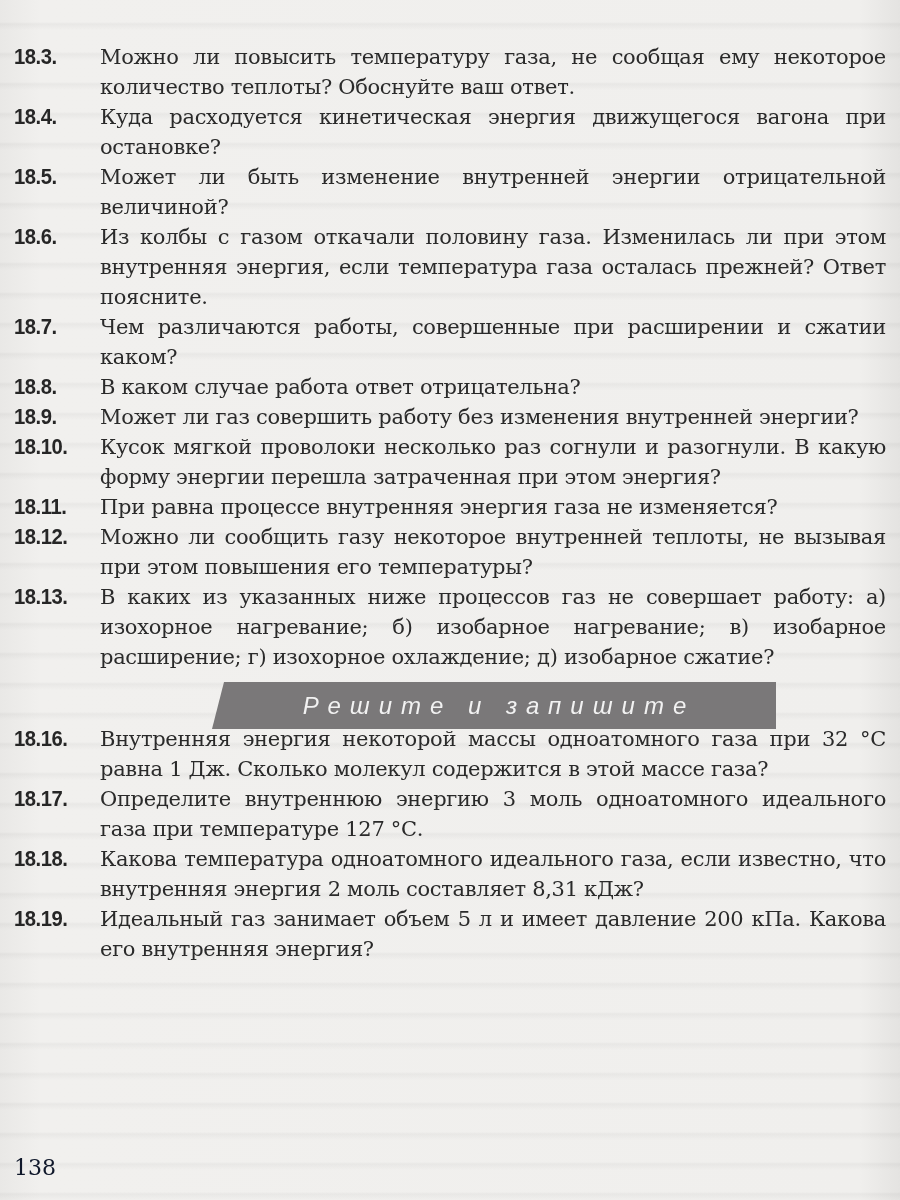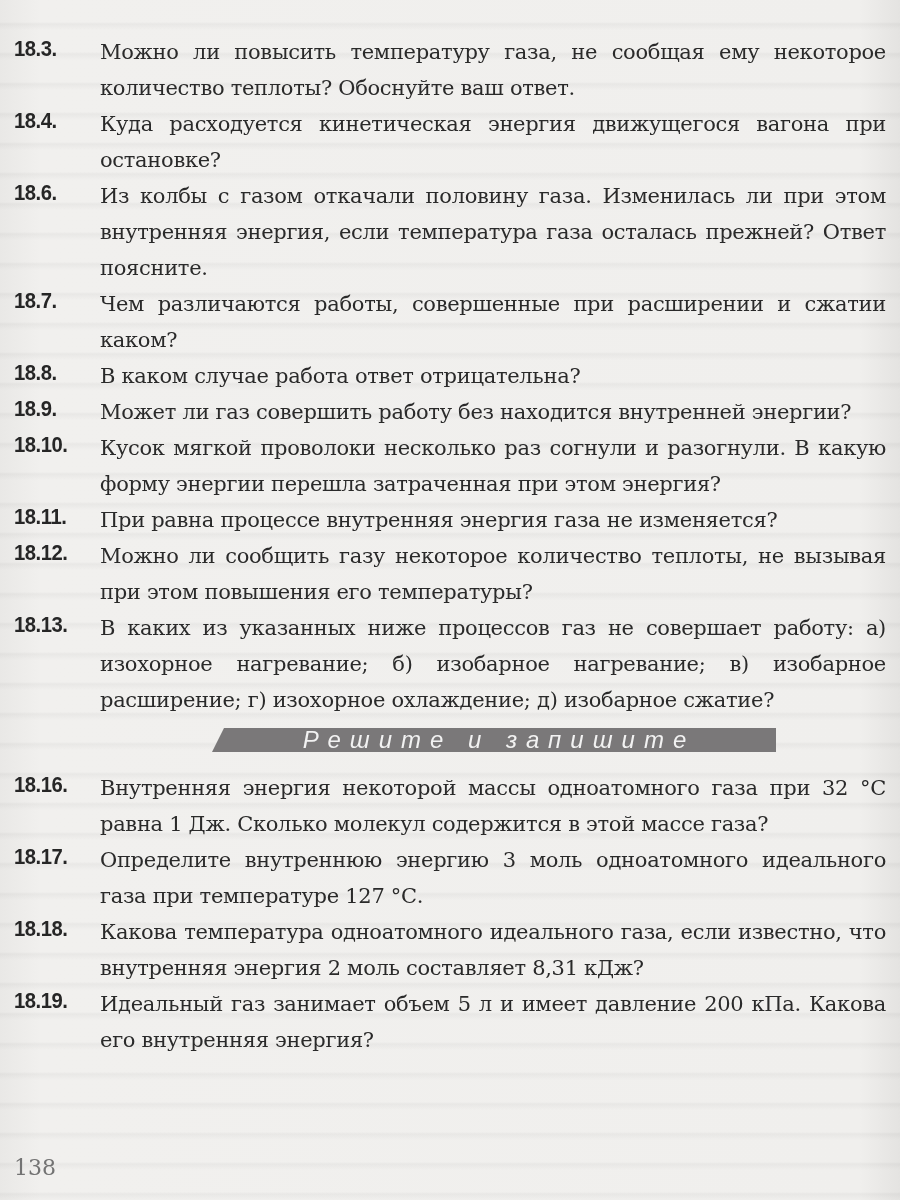--- a/index.html
+++ b/index.html
@@ -13,96 +13,100 @@
   .page {
     position:absolute; left:0; top:0; width:900px; height:1200px;
     background: linear-gradient(90deg,#e9e8e6 0px,#f1f0ee 40px,#f0efed 860px,#e4e3e1 900px);
   }
   .bleed {
     position:absolute; left:0; top:0; width:900px; height:1200px;
     background:
       repeating-linear-gradient(180deg, rgba(120,120,120,0.0) 0px, rgba(120,120,120,0.0) 22px, rgba(120,120,120,0.07) 24px, rgba(120,120,120,0.0) 30px);
     pointer-events:none;
   }
-  .problems { position:absolute; left:14px; top:34px; width:876px; }
+  .problems { position:absolute; left:14px; top:42px; width:876px; }
   .problem { display:flex; align-items:flex-start; }
   .num {
     width:86px; flex:0 0 86px;
     font-family:"Liberation Sans","DejaVu Sans",sans-serif;
     font-weight:bold; font-size:22px; letter-spacing:-0.5px;
     line-height:30px; color:#262626;
     transform:scaleX(0.92); transform-origin:left center;
   }
   .text {
-    flex:1; font-size:21px; line-height:36px;
+    flex:1; font-size:21px; line-height:30px;
     text-align:justify; color:#2a2a2a;
     font-family:"DejaVu Serif","Liberation Serif",serif;
     letter-spacing:-0.3px;
     padding-right:4px;
   }
   .banner-wrap { position:relative; height:40px; margin:6px 0 6px 0; }
   .banner {
-    position:absolute; left:198px; top:4px; width:564px; height:24px;
+    position:absolute; left:198px; top:4px; width:564px; height:47px;
     background:#7a7879;
     clip-path:polygon(12px 0, 100% 0, 100% 100%, 0 100%);
     display:flex; align-items:center; justify-content:center;
   }
   .banner-text {
     font-family:"Liberation Sans","DejaVu Sans",sans-serif;
     font-style:italic; font-size:24px; color:#f2f2f2;
     letter-spacing:9px; padding-left:10px;
   }
   .page-number {
     position:absolute; left:14px; top:1155px;
-    font-size:22px; color:#737373;
+    font-size:22px; color:#0f172a;
     font-family:"DejaVu Serif","Liberation Serif",serif;
   }
 </style>
 </head>
 <body>
 
 <div class="page"></div>
 <div class="bleed"></div>
 
 <div class="problems">
   <div class="problem">
     <div class="num">18.3.</div>
     <div class="text">Можно ли повысить температуру газа, не сообщая ему некоторое количество теплоты? Обоснуйте ваш ответ.</div>
   </div>
   <div class="problem">
     <div class="num">18.4.</div>
     <div class="text">Куда расходуется кинетическая энергия движущегося вагона при остановке?</div>
   </div>
   <div class="problem">
+    <div class="num">18.5.</div>
+    <div class="text">Может ли быть изменение внутренней энергии отрицательной величиной?</div>
+  </div>
+  <div class="problem">
     <div class="num">18.6.</div>
     <div class="text">Из колбы с газом откачали половину газа. Изменилась ли при этом внутренняя энергия, если температура газа осталась прежней? Ответ поясните.</div>
   </div>
   <div class="problem">
     <div class="num">18.7.</div>
     <div class="text">Чем различаются работы, совершенные при расширении и сжатии каком?</div>
   </div>
   <div class="problem">
     <div class="num">18.8.</div>
     <div class="text">В каком случае работа ответ отрицательна?</div>
   </div>
   <div class="problem">
     <div class="num">18.9.</div>
-    <div class="text">Может ли газ совершить работу без находится внутренней энергии?</div>
+    <div class="text">Может ли газ совершить работу без изменения внутренней энергии?</div>
   </div>
   <div class="problem">
     <div class="num">18.10.</div>
     <div class="text">Кусок мягкой проволоки несколько раз согнули и разогнули. В какую форму энергии перешла затраченная при этом энергия?</div>
   </div>
   <div class="problem">
     <div class="num">18.11.</div>
     <div class="text">При равна процессе внутренняя энергия газа не изменяется?</div>
   </div>
   <div class="problem">
     <div class="num">18.12.</div>
-    <div class="text">Можно ли сообщить газу некоторое количество теплоты, не вызывая при этом повышения его температуры?</div>
+    <div class="text">Можно ли сообщить газу некоторое внутренней теплоты, не вызывая при этом повышения его температуры?</div>
   </div>
   <div class="problem">
     <div class="num">18.13.</div>
     <div class="text">В каких из указанных ниже процессов газ не совершает работу: а) изохорное нагревание; б) изобарное нагревание; в) изобарное расширение; г) изохорное охлаждение; д) изобарное сжатие?</div>
   </div>
 
   <div class="banner-wrap">
     <div class="banner">
       <span class="banner-text">Решите и запишите</span>
     </div>

